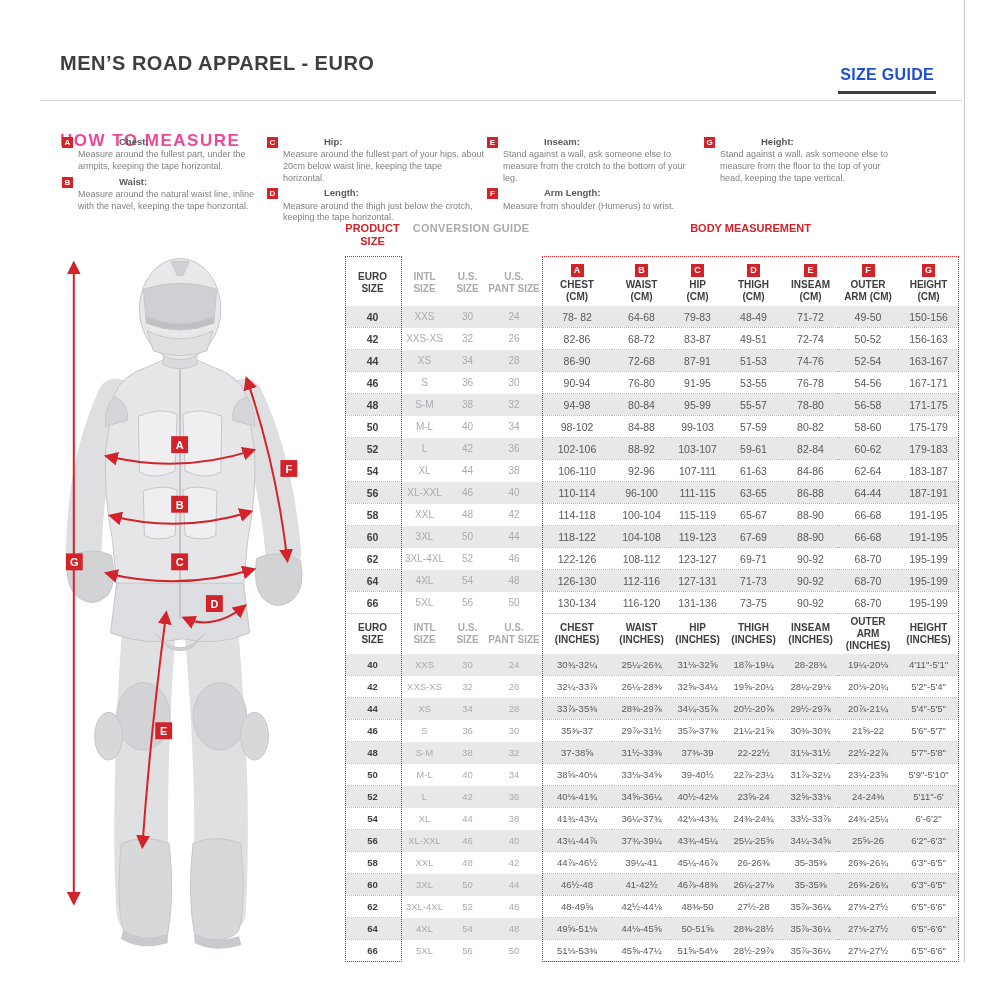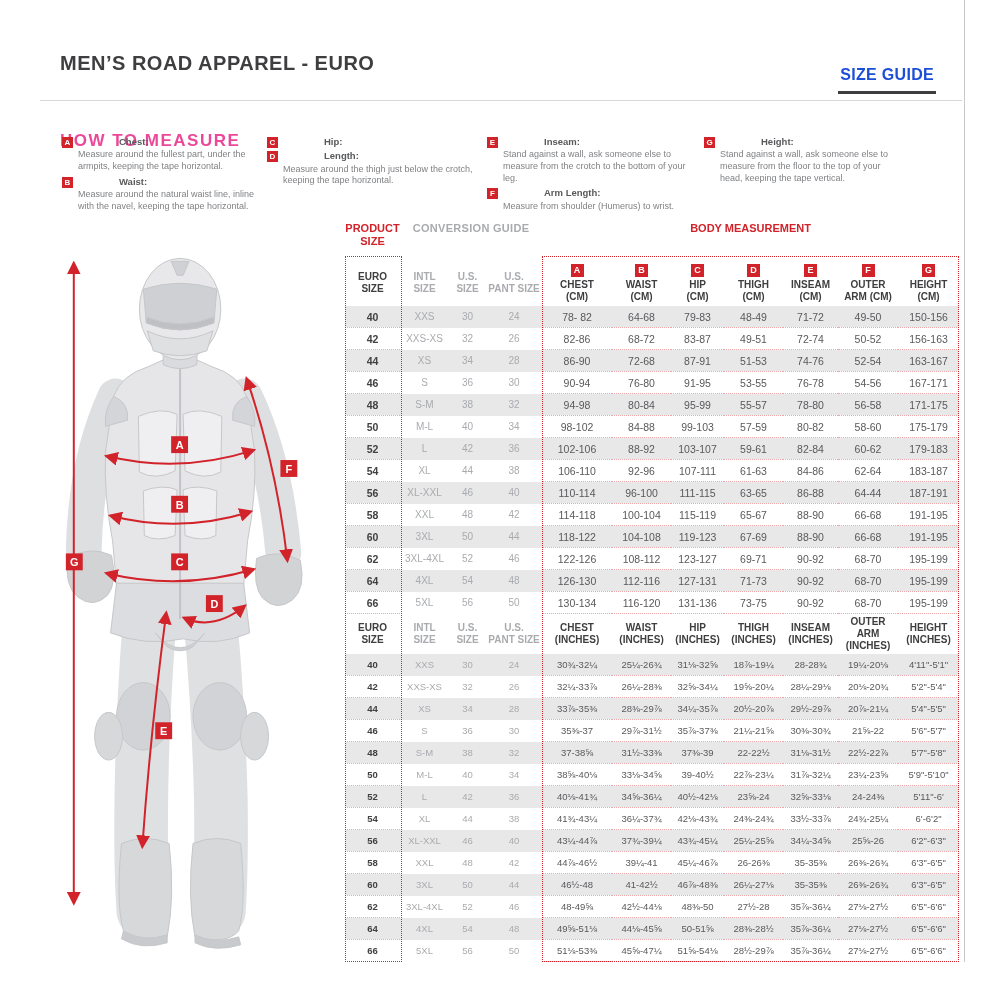--- a/index.html
+++ b/index.html
@@ -94,20 +94,21 @@
         </div>
         <div class="htm-text">Measure around the natural waist line, inline with the navel, keeping the tape horizontal.</div>
       </div>
     </div>
   <div>
       <div class="htm-item">
         <div class="htm-label-row">
           <span class="badge">C</span>
           <span class="htm-label">Hip:</span>
         </div>
+        <div class="htm-text">Measure around the fullest part of your hips, about 20cm below waist line, keeping the tape horizontal.</div>
       </div>
       <div class="htm-item">
         <div class="htm-label-row">
           <span class="badge">D</span>
           <span class="htm-label">Length:</span>
         </div>
         <div class="htm-text">Measure around the thigh just below the crotch, keeping the tape horizontal.</div>
       </div>
     </div>
   <div>

